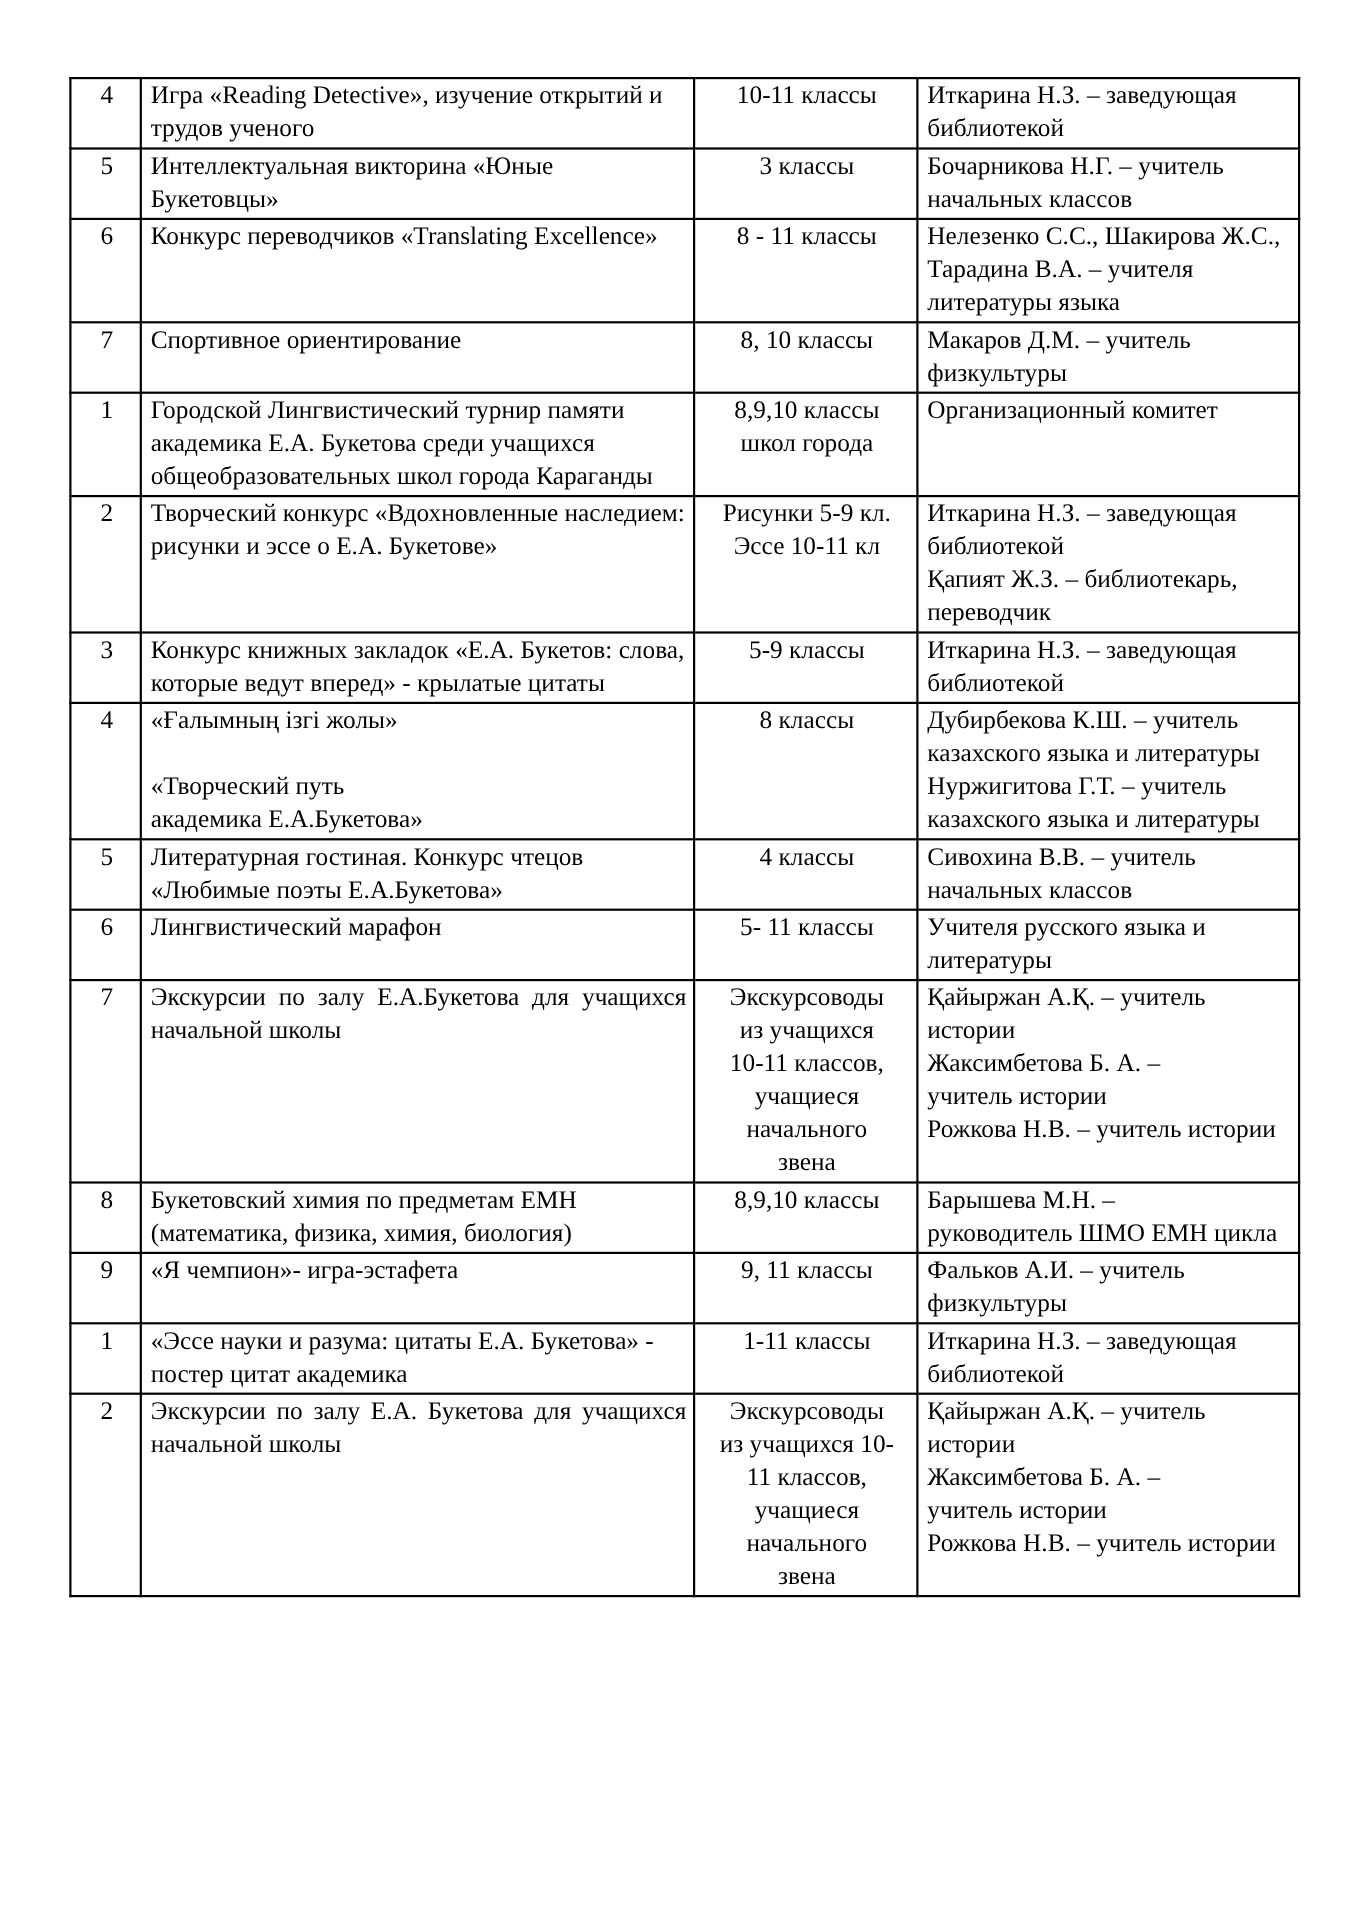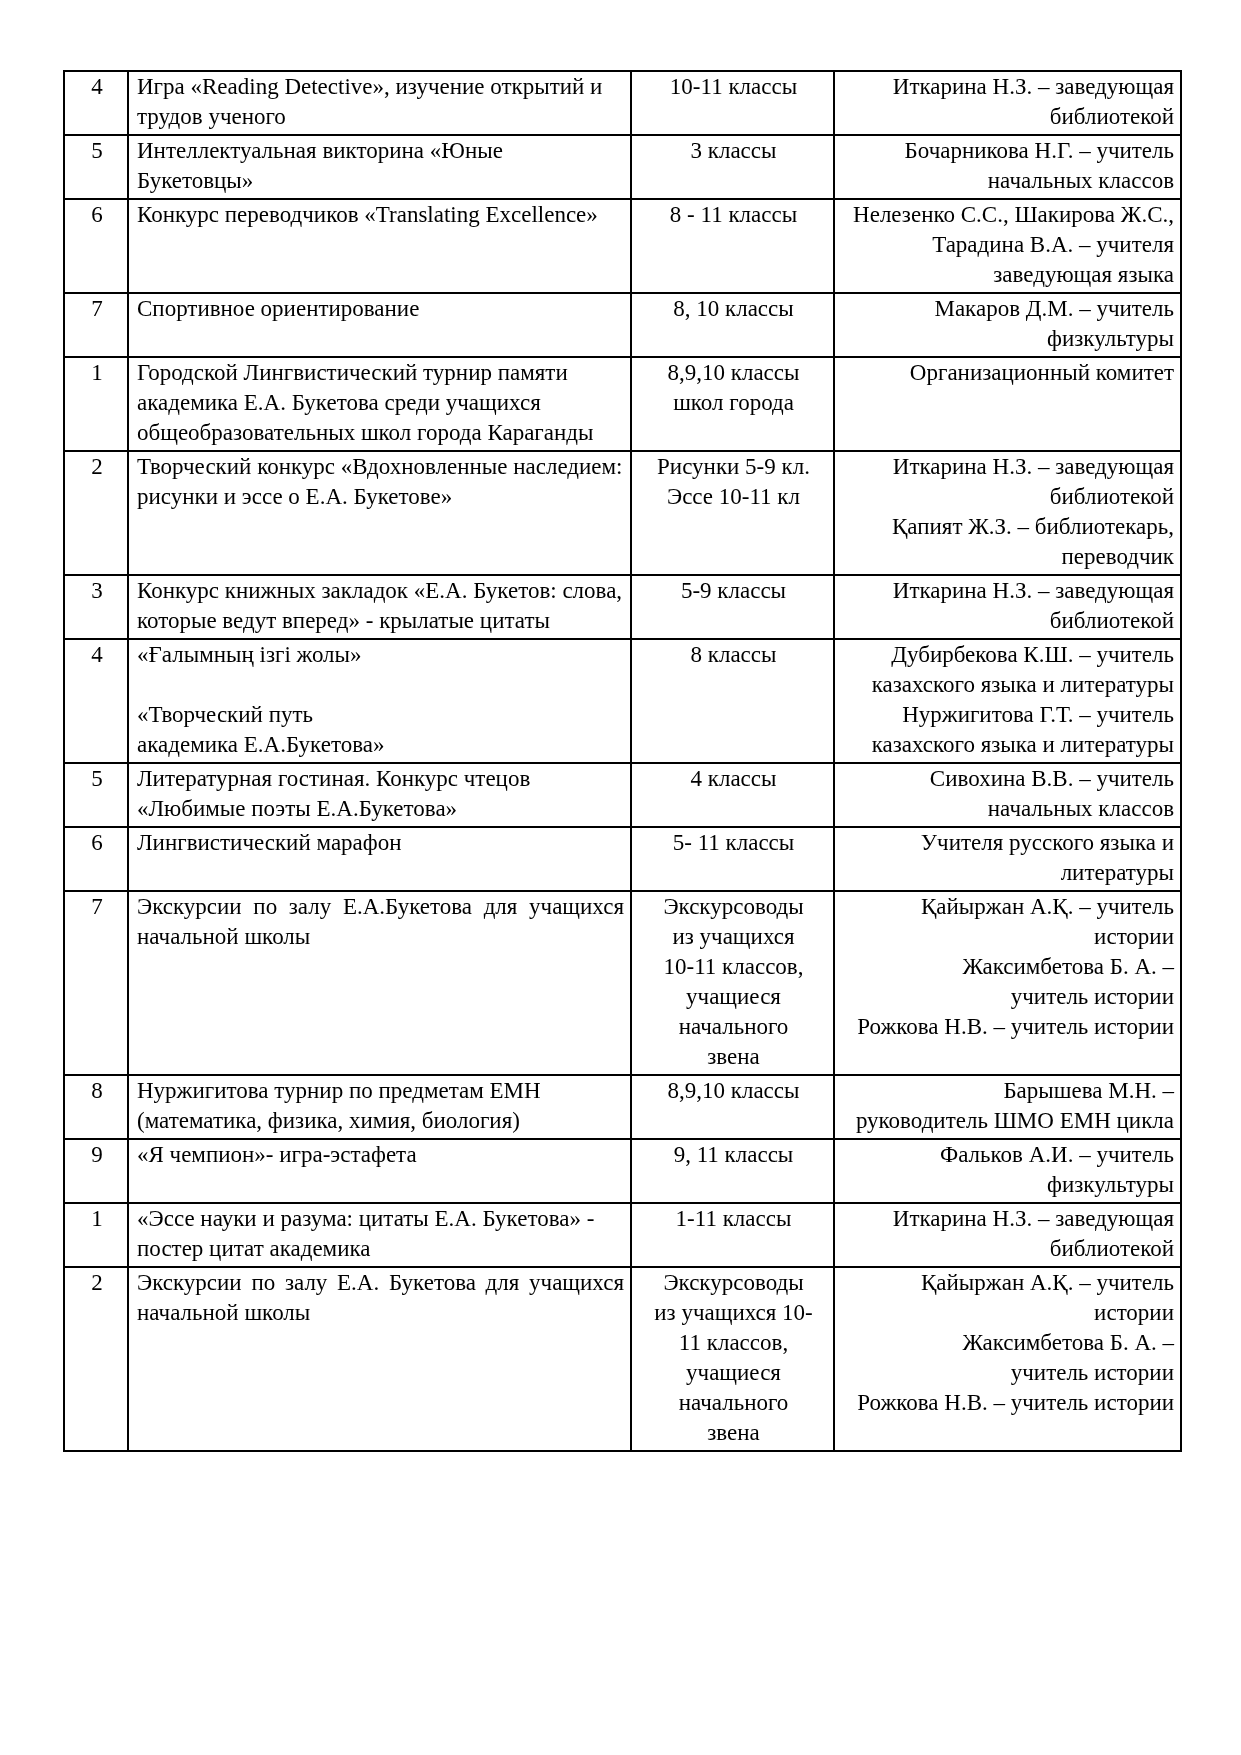--- a/index.html
+++ b/index.html
@@ -46,21 +46,21 @@
   td.event.justify {
     text-align: justify;
     white-space: normal;
   }
   td.classes {
     text-align: center;
     white-space: pre-line;
     padding: 0 4px 2px 4px;
   }
   td.resp {
-    text-align: right;
+    text-align: left;
     white-space: pre-line;
     margin-left: 45px;
   }
   tr.month-row td {
     text-align: center;
     font-weight: bold;
     font-style: italic;
     white-space: normal;
     padding: 0 6px 2px 6px;
   }
@@ -90,21 +90,21 @@
         <tr>
           <td class="num">5</td>
           <td class="event">Интеллектуальная викторина «Юные Букетовцы»</td>
           <td class="classes">3 классы</td>
           <td class="resp">Бочарникова Н.Г. – учитель начальных классов</td>
         </tr>
         <tr>
           <td class="num">6</td>
           <td class="event">Конкурс переводчиков «Translating Excellence»</td>
           <td class="classes">8 - 11 классы</td>
-          <td class="resp">Нелезенко С.С., Шакирова Ж.С., Тарадина В.А. – учителя заведующая языка</td>
+          <td class="resp">Нелезенко С.С., Шакирова Ж.С., Тарадина В.А. – учителя литературы языка</td>
         </tr>
         <tr>
           <td class="num">7</td>
           <td class="event">Спортивное ориентирование</td>
           <td class="classes">8, 10 классы</td>
           <td class="resp">Макаров Д.М. – учитель физкультуры</td>
         </tr>
         <tr>
           <td class="num">1</td>
           <td class="event">Городской Лингвистический турнир памяти академика Е.А. Букетова среди учащихся общеобразовательных школ города Караганды</td>
@@ -156,21 +156,21 @@
 учащиеся
 начального
 звена</td>
           <td class="resp">Қайыржан А.Қ. – учитель истории
 Жаксимбетова Б. А. –
 учитель истории
 Рожкова Н.В. – учитель истории</td>
         </tr>
         <tr>
           <td class="num">8</td>
-          <td class="event">Нуржигитова турнир по предметам ЕМН (математика, физика, химия, биология)</td>
+          <td class="event">Букетовский химия по предметам ЕМН (математика, физика, химия, биология)</td>
           <td class="classes">8,9,10 классы</td>
           <td class="resp">Барышева М.Н. –
 руководитель ШМО ЕМН цикла</td>
         </tr>
         <tr>
           <td class="num">9</td>
           <td class="event">«Я чемпион»- игра-эстафета</td>
           <td class="classes">9, 11 классы</td>
           <td class="resp">Фальков А.И. – учитель физкультуры</td>
         </tr>

